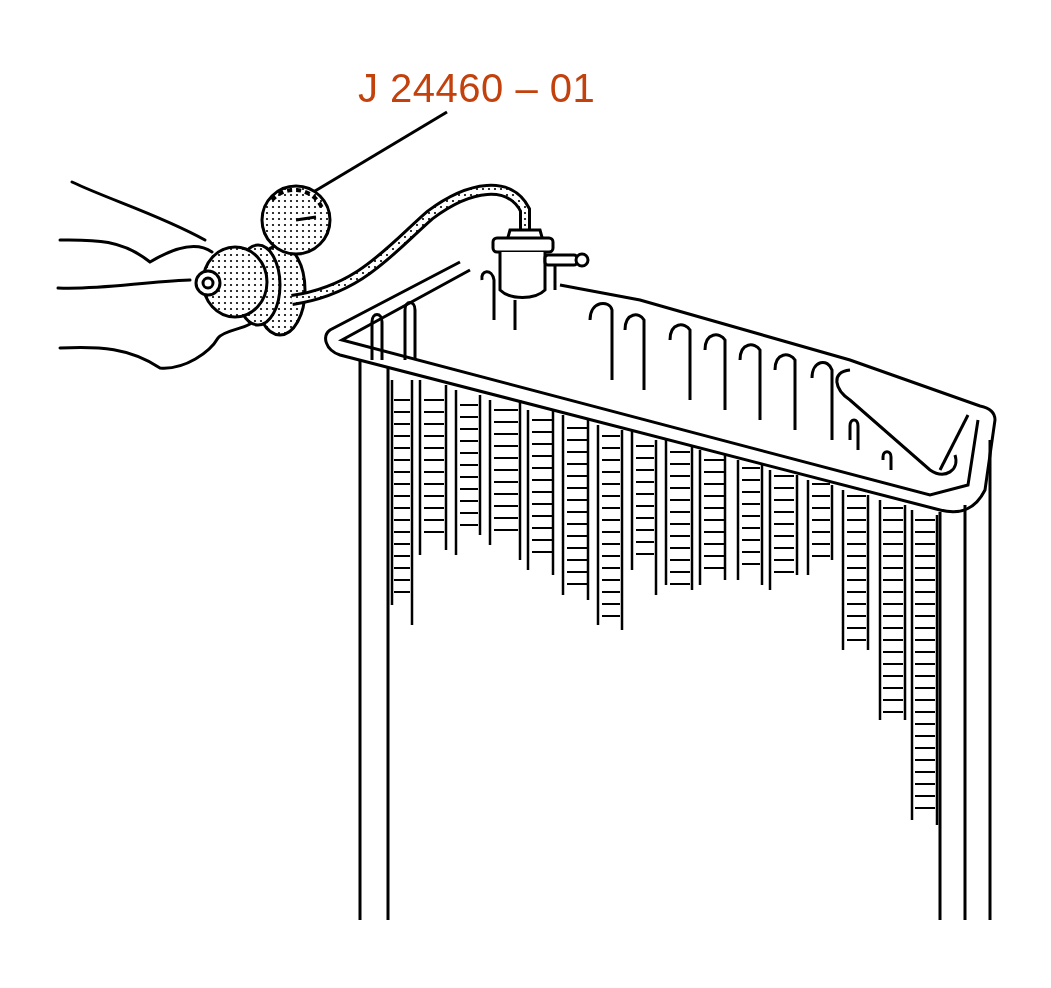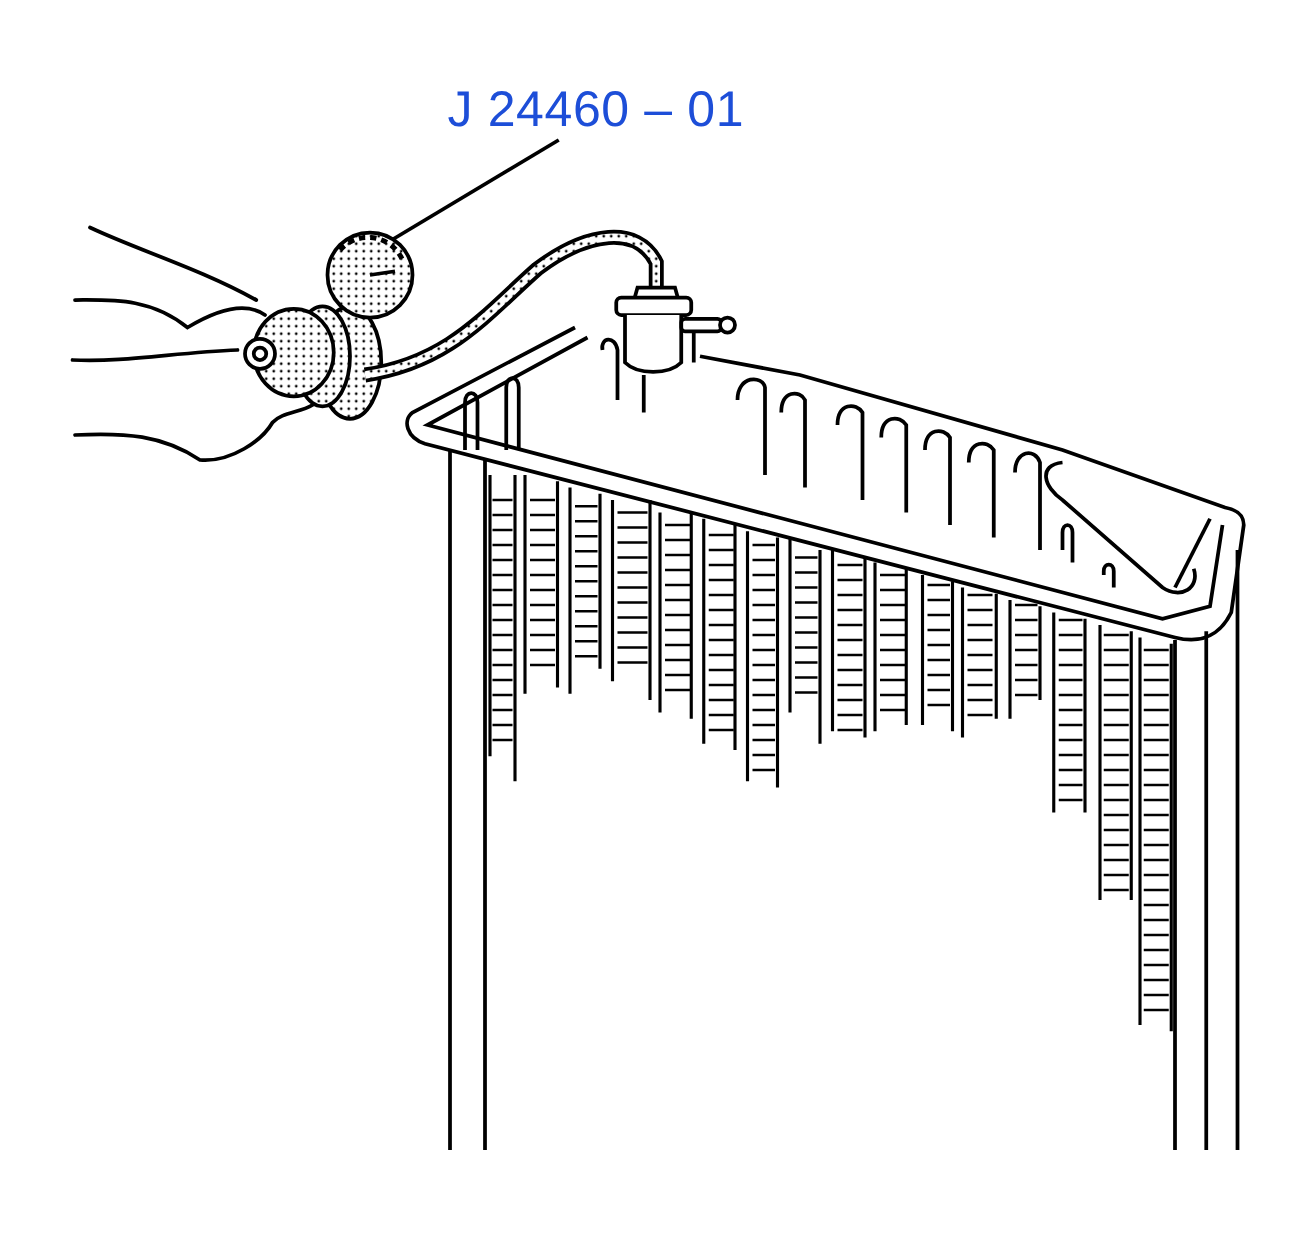--- a/index.html
+++ b/index.html
@@ -1,17 +1,17 @@
 <!DOCTYPE html>
 <html><head>
 <meta charset="utf-8">
 <style>
   html, body { margin: 0; padding: 0; background: #ffffff; }
   body { width: 1051px; height: 988px; position: relative; overflow: hidden; font-family: "Liberation Sans", sans-serif; }
-  .label { position: absolute; left: 358px; top: 66px; font-size: 40px; font-weight: normal; color: #1d4ed8; letter-spacing: 0.5px; white-space: nowrap; }
+  .label { position: absolute; left: 358px; top: 66px; font-size: 40px; font-weight: normal; color: #c2410c; letter-spacing: 0.5px; white-space: nowrap; }
   svg { position: absolute; left: 0; top: 0; }
 </style>
 </head>
 <body>
 
 <div class="label">J 24460 – 01</div>
 
 <svg width="1051" height="988" viewBox="0 0 1051 988">
   <defs>
     <pattern id="dots" width="6" height="6" patternUnits="userSpaceOnUse">

